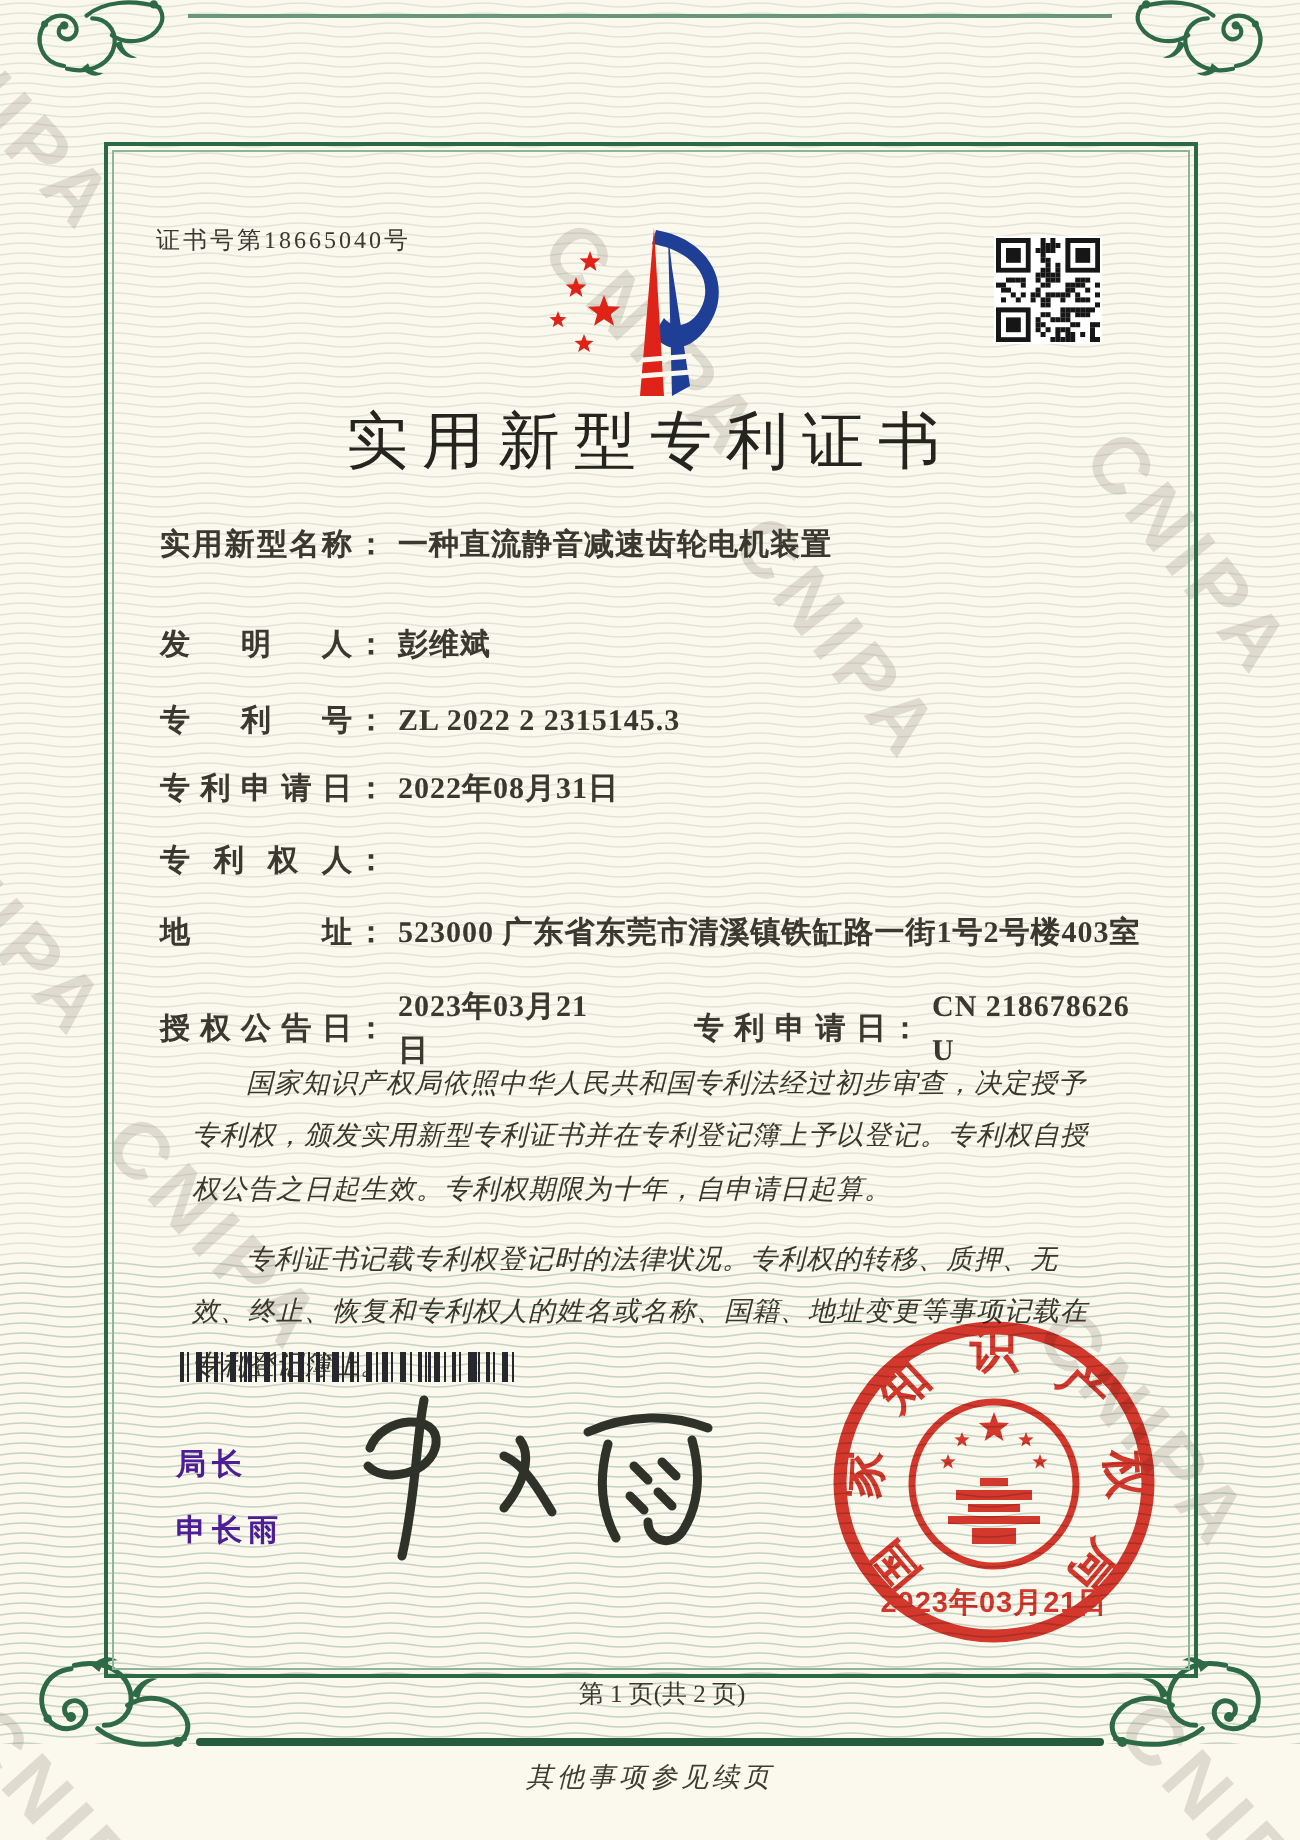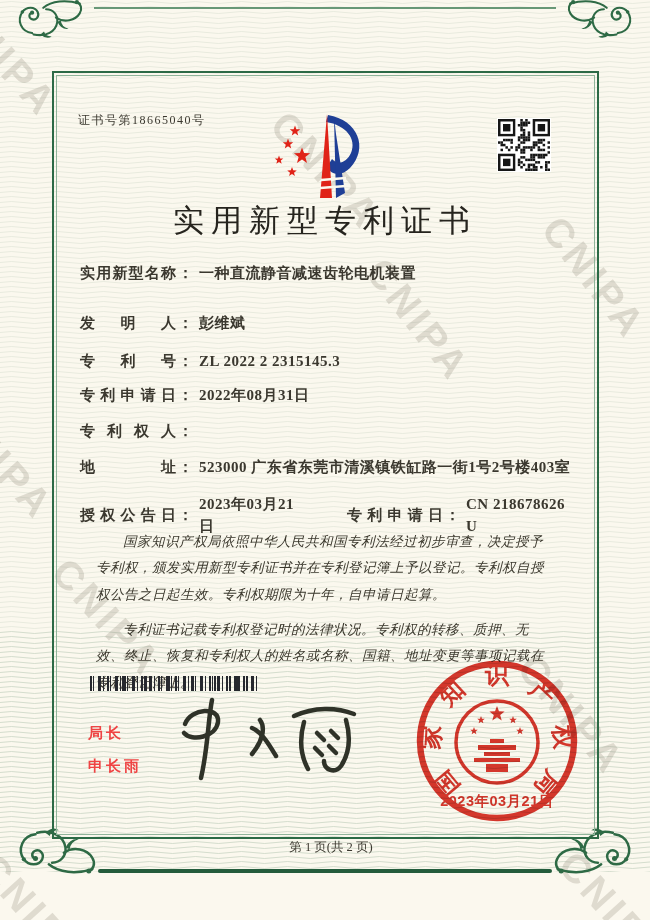--- a/index.html
+++ b/index.html
@@ -34,21 +34,21 @@
   .grant-pair.right{margin-left:38px;}
   .paras{position:absolute;left:78px;top:529px;width:496px;font-size:13.5px;line-height:1.95;
          font-style:italic;letter-spacing:.5px;color:#3a372c;}
   .paras p{margin:0 18px 9px;text-indent:2em;}
   .barcode{position:absolute;left:90px;top:676px;width:170px;height:15px;
     background:
       repeating-linear-gradient(90deg,transparent 0 9px,#26282e 9px 10.5px,transparent 10.5px 23px),
       repeating-linear-gradient(90deg,#26282e 0 2px,transparent 2px 3.5px,#26282e 3.5px 4.5px,
         transparent 4.5px 8px,#26282e 8px 11px,transparent 11px 13px,#26282e 13px 14px,transparent 14px 17px);}
   .director{position:absolute;left:88px;top:716px;font:600 15px "Liberation Sans",sans-serif;
-            color:#ef4444;letter-spacing:3px;line-height:33px;}
+            color:#4c1d95;letter-spacing:3px;line-height:33px;}
   .signature{position:absolute;left:168px;top:690px;}
   .seal{position:absolute;left:412px;top:656px;opacity:.93;mix-blend-mode:multiply;}
   .pageno{position:absolute;left:0;right:0;top:839px;text-align:center;font-size:12.5px;margin-left:12px;}
   .top-rule{position:absolute;left:94px;right:94px;top:7px;height:2px;background:#3a7a52;opacity:.75;}
   .bottom-rule{position:absolute;left:98px;right:98px;top:869px;height:3.5px;background:#245c3c;border-radius:2px;}
   .fl{position:absolute;color:#2e6a45;}
   .fl.bl{left:12px;top:826px;}
   .fl.br{right:12px;top:826px;transform:scaleX(-1);}
   .fl.tl{left:12px;top:-2px;transform:scaleY(-1);}
   .fl.tr{right:12px;top:-2px;transform:scale(-1,-1);}
@@ -371,14 +371,15 @@
         <rect x="72" y="96" width="26" height="4"></rect>
         <rect x="62" y="102" width="46" height="4"></rect>
         <rect x="74" y="108" width="22" height="8"></rect>
       </g>
     </g>
     <text x="85" y="150" text-anchor="middle" fill="#d5281e" font-family="Liberation Sans, sans-serif" font-size="14.5" font-weight="700" letter-spacing="0.5">2023年03月21日</text>
   </svg>
 
   <div class="pageno">第 1 页(共 2 页)</div>
 
+  <div class="footnote">其他事项参见续页</div>
 
 </div>
 
 </body></html>

